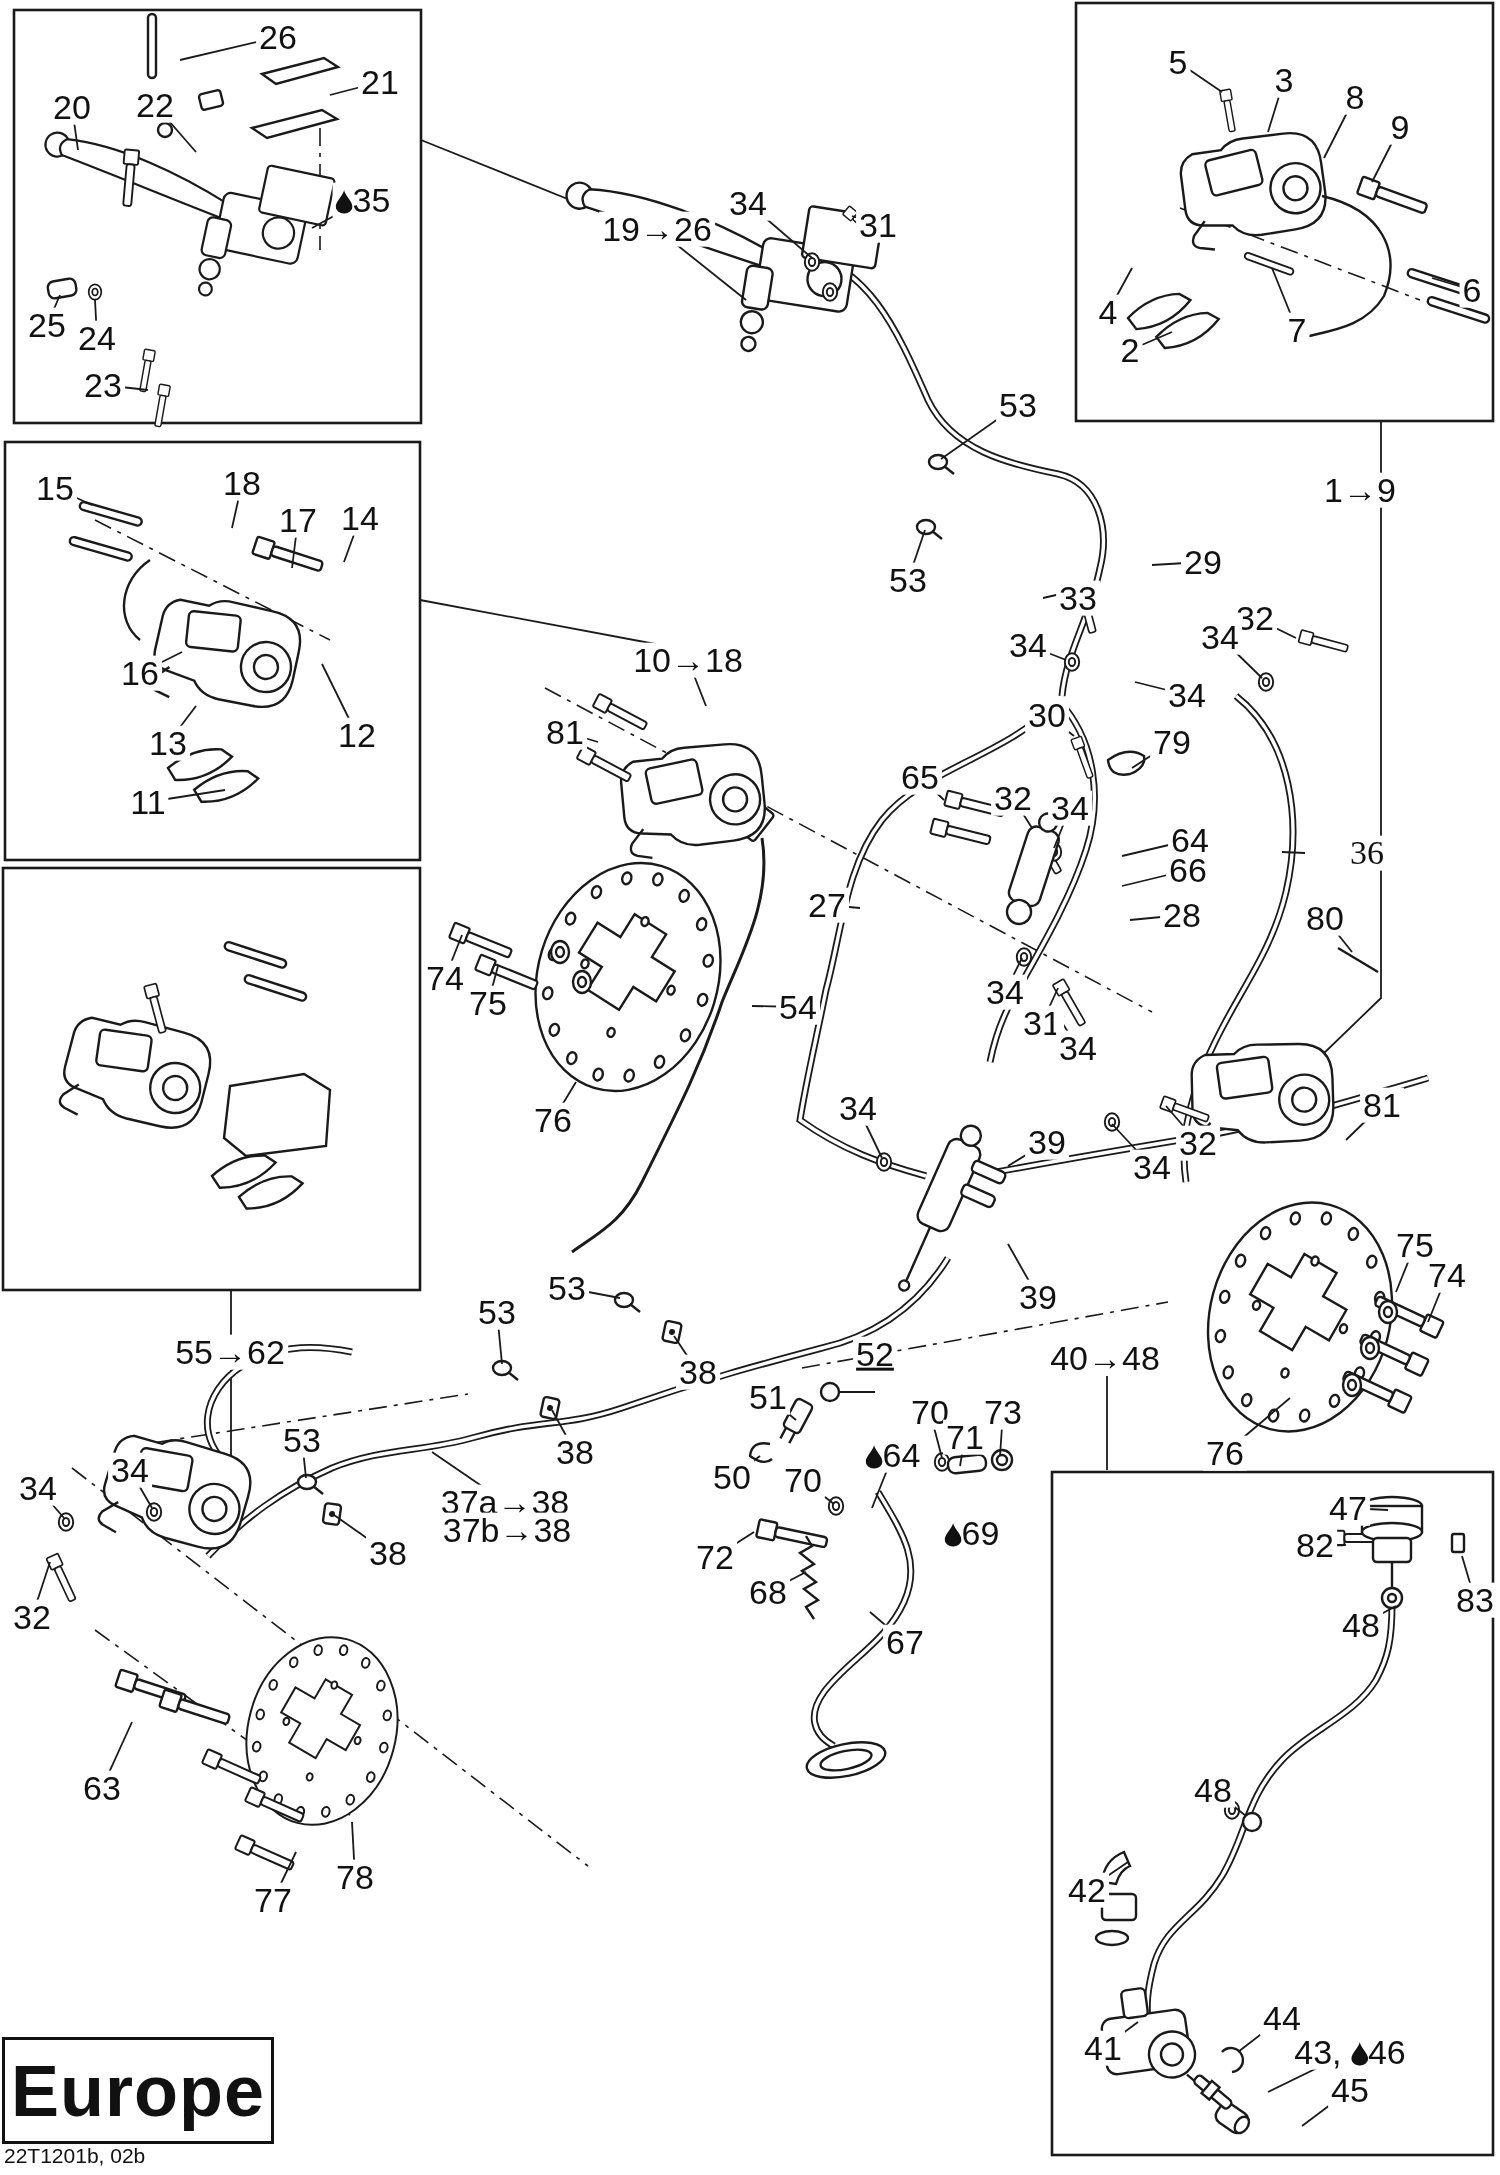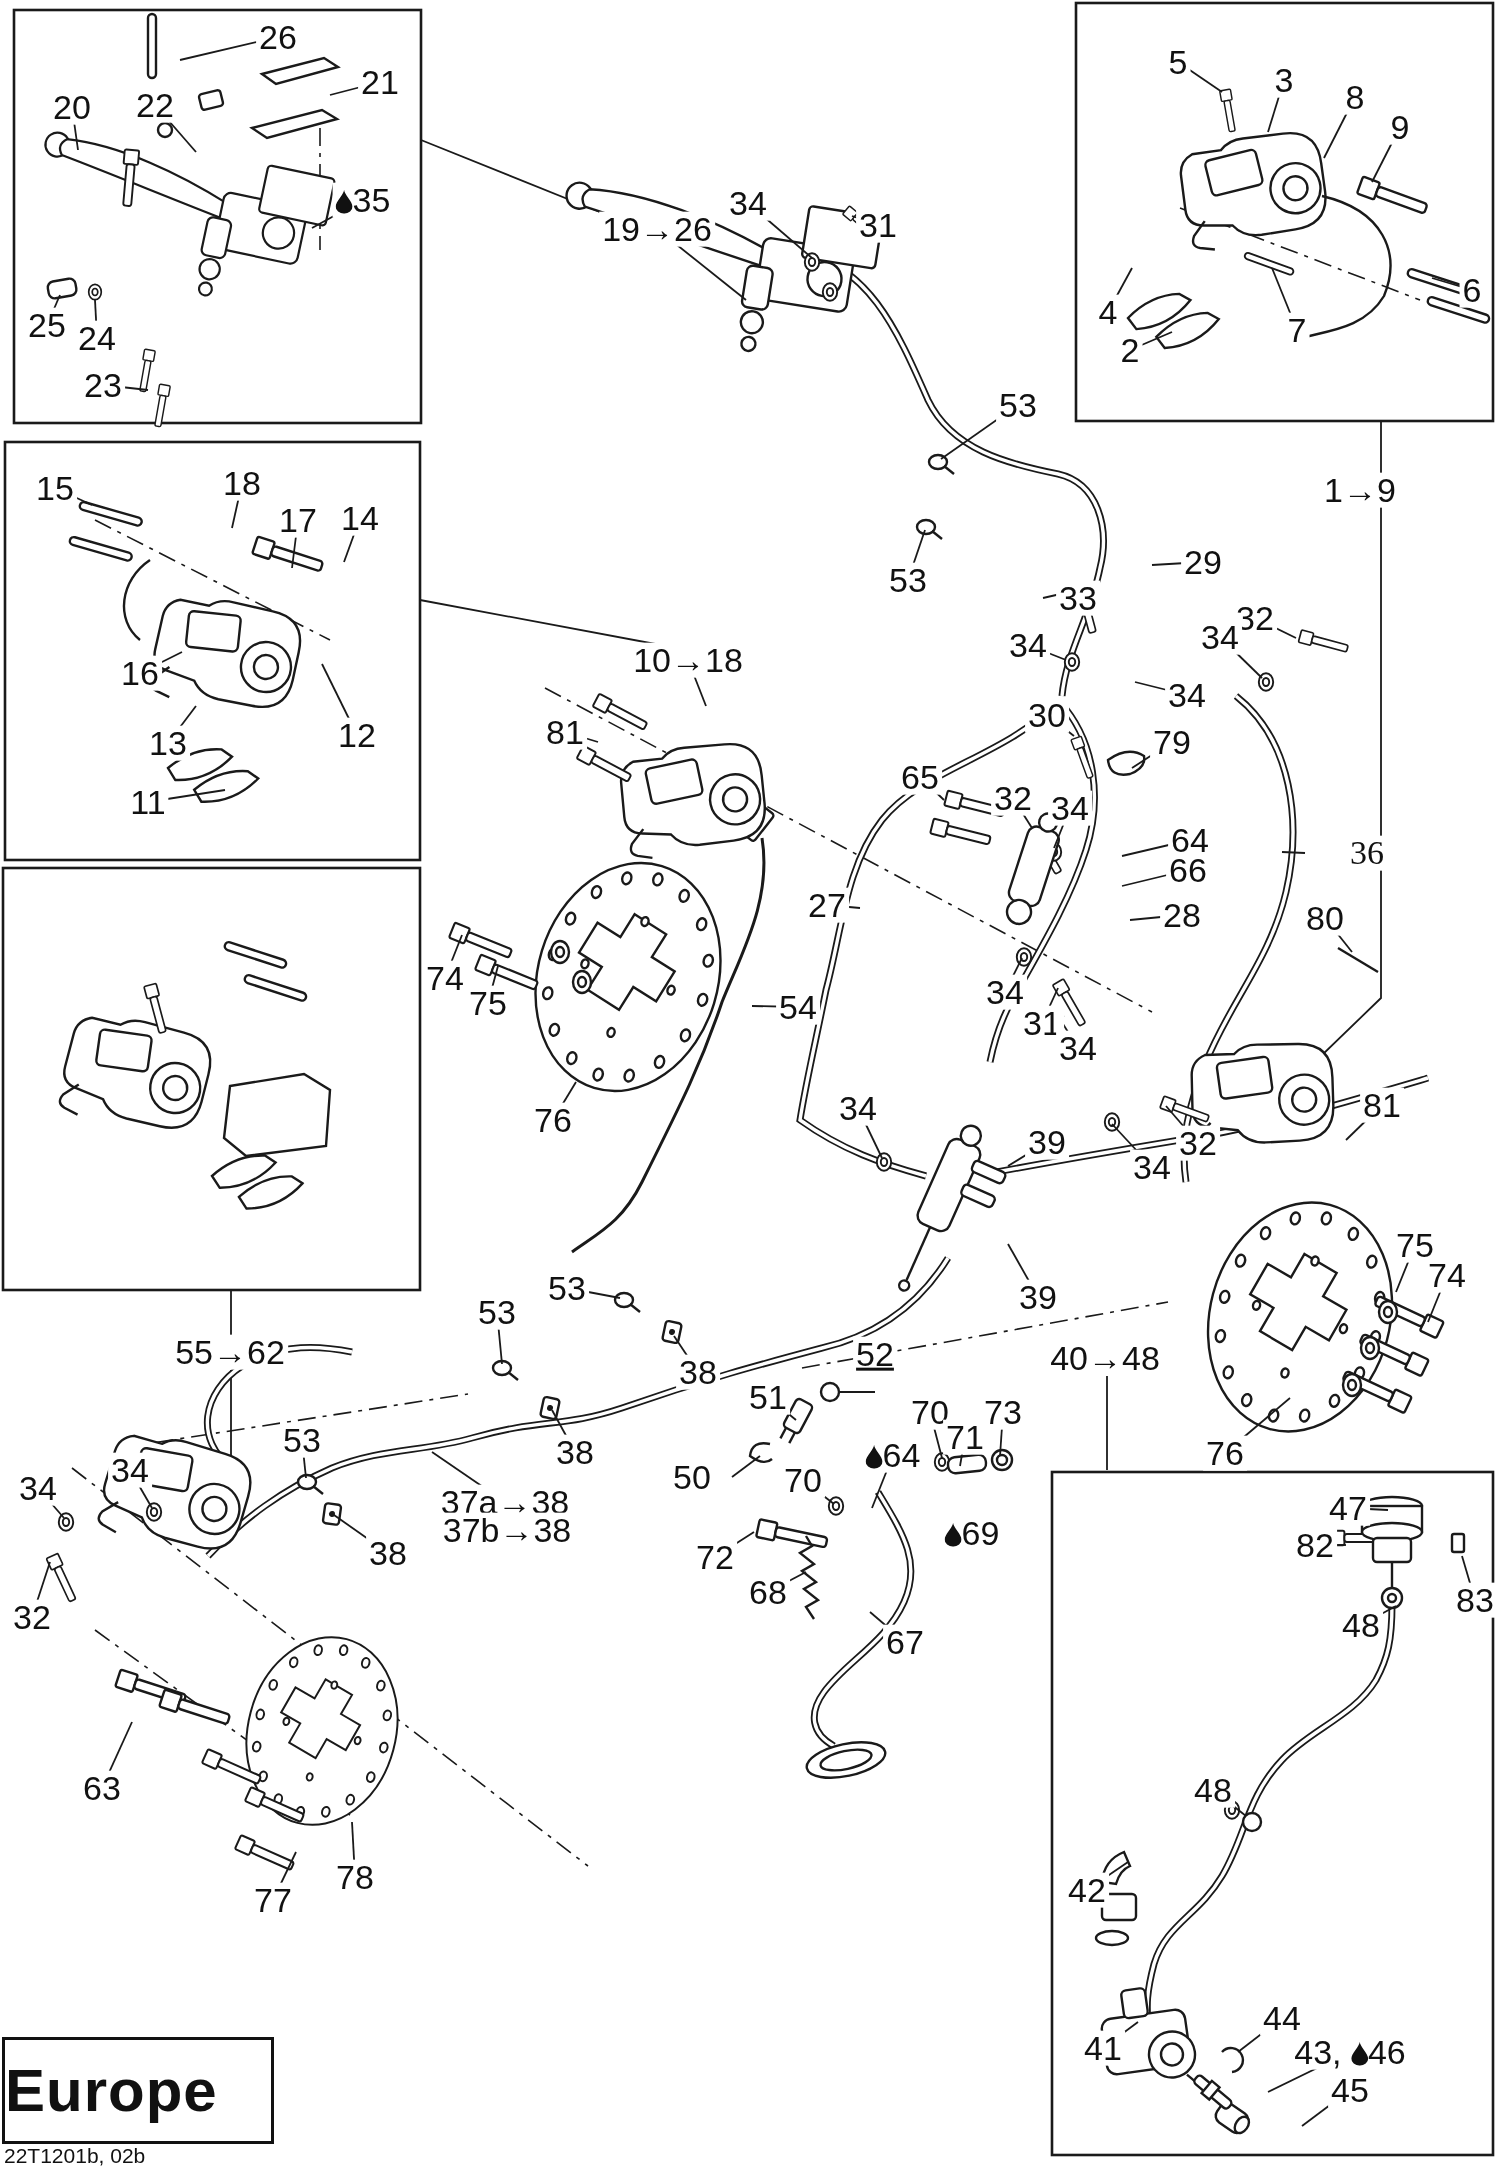--- a/index.html
+++ b/index.html
@@ -12,22 +12,22 @@
   .part{fill:#fff;stroke:#1a1a1a;stroke-width:2.4;}
   .thin{fill:none;stroke:#1a1a1a;stroke-width:2.4;}
   .tube-o{fill:none;stroke:#1a1a1a;stroke-width:7;}
   .tube-i{fill:none;stroke:#fff;stroke-width:3.4;}
   .cable{fill:none;stroke:#1a1a1a;stroke-width:3;}
   .dash{fill:none;stroke:#1a1a1a;stroke-width:1.6;stroke-dasharray:18 7 4 7;}
   #callouts{position:absolute;left:0;top:0;width:100%;height:100%;z-index:3;border-radius:23px;}
   .callout{position:absolute;transform:translate(-50%,-50%);font-size:34px;line-height:1.02;
            background:#fff;padding:0 3px;white-space:nowrap;color:#111;}
   #europe-box{position:absolute;left:2px;top:2037px;width:266px;height:101px;border:3px solid #111;
-              background:#fff;display:flex;align-items:center;
-              font-weight:bold;font-size:60px;letter-spacing:1px;z-index:3;}
+              background:#fff;display:flex;align-items:center;justify-content:center;
+              font-weight:bold;font-size:72px;letter-spacing:1px;z-index:3;}
   #doc-code{position:absolute;left:4px;top:2144px;font-size:21px;z-index:3;}
 </style>
 </head>
 <body>
 
 <svg id="art" width="1500" height="2175" viewBox="0 0 1500 2175" xmlns="http://www.w3.org/2000/svg">
   <defs>
     <g id="sym-disc">
       <ellipse rx="90" ry="116" class="part"></ellipse>
       <path d="M-12,-62 l36,10 -7,26 26,7 -9,34 -26,-7 -7,26 -36,-10 7,-26 -26,-7 9,-34 26,7 z" class="part" stroke-width="2.2"></path>
@@ -500,21 +500,21 @@
     <div class="callout" style="left: 38px; top: 1488px;">34</div>
     <div class="callout" style="left: 32px; top: 1617px;">32</div>
     <div class="callout" style="left: 388px; top: 1553px;">38</div>
     <div class="callout" style="left: 505px; top: 1502px;">37a→38</div>
     <div class="callout" style="left: 507px; top: 1530px;">37b→38</div>
     <div class="callout" style="left: 768px; top: 1397px;">51</div>
     <div class="callout" style="left: 875px; top: 1354px; text-decoration: underline;">52</div>
     <div class="callout" style="left: 930px; top: 1412px;">70</div>
     <div class="callout" style="left: 1003px; top: 1412px;">73</div>
     <div class="callout" style="left: 965px; top: 1437px;">71</div>
-    <div class="callout" style="left: 692px; top: 1477px; text-align: right;">50</div>
+    <div class="callout" style="left: 732px; top: 1477px; text-align: right;">50</div>
     <div class="callout" style="left: 803px; top: 1480px;">70</div>
     <div class="callout" style="left: 893px; top: 1455px;"><svg width="17" height="24" viewBox="0 0 12 17" style="vertical-align:-2px">
         <path d="M6 0C6 3 0 8.5 0 12a6 5 0 0 0 12 0C12 8.5 6 3 6 0Z" fill="#111"></path>
       </svg>64</div>
     <div class="callout" style="left: 972px; top: 1533px;"><svg width="17" height="24" viewBox="0 0 12 17" style="vertical-align:-2px">
         <path d="M6 0C6 3 0 8.5 0 12a6 5 0 0 0 12 0C12 8.5 6 3 6 0Z" fill="#111"></path>
       </svg>69</div>
     <div class="callout" style="left: 715px; top: 1557px;">72</div>
     <div class="callout" style="left: 768px; top: 1592px;">68</div>
     <div class="callout" style="left: 905px; top: 1642px;">67</div>

